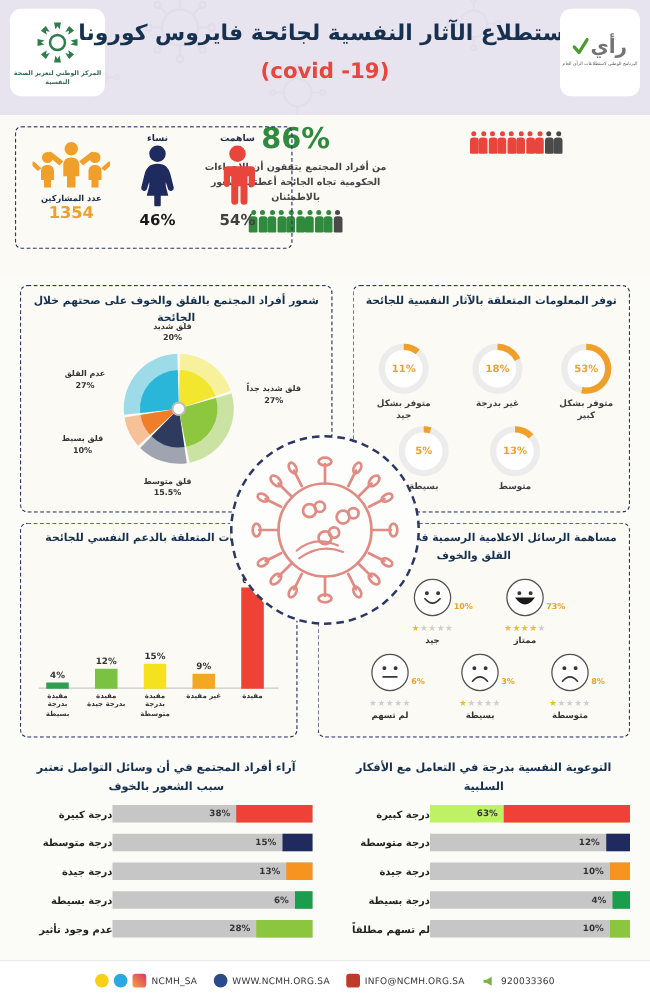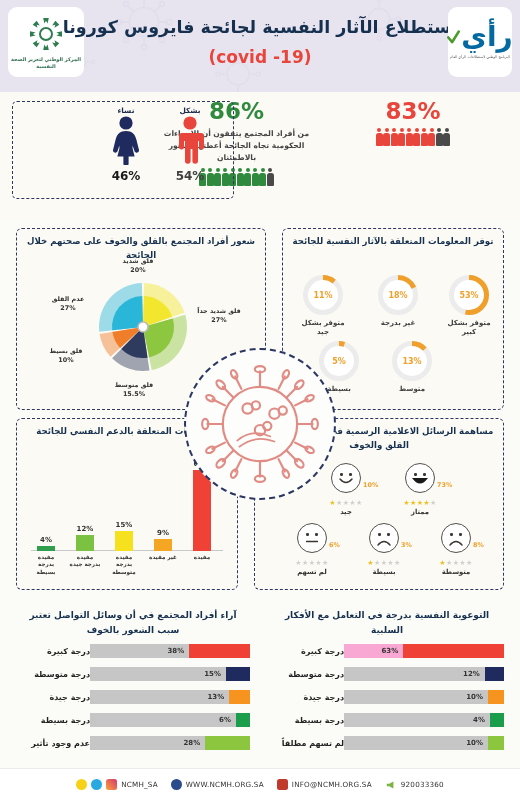--- a/index.html
+++ b/index.html
@@ -23,21 +23,21 @@
     position:absolute; background:#fff; border-radius:9px;
     display:flex; flex-direction:column; align-items:center; justify-content:center;
   }
   .logo-left { top:7px; left:8px; width:76px; height:70px; }
   .logo-right { top:7px; right:8px; width:64px; height:70px; }
   .logo-left .mark { width:40px; height:40px; }
   .logo-left .cap {
     font-size:5px; color:#2e6b4f; text-align:center; line-height:1.35;
     margin-top:2px; font-weight:bold; letter-spacing:.3px;
   }
-  .logo-right .rtxt { font-size:28px; color:#0369a1; font-weight:bold; line-height:1; }
+  .logo-right .rtxt { font-size:16px; color:#737373; font-weight:bold; line-height:1; }
   .logo-right .rcap { font-size:3.6px; color:#5b5b5b; text-align:center; line-height:1.5; margin-top:4px; }
 
   .header-title {
     position:absolute; top:17px; left:0; width:520px; text-align:center;
     font-size:17.5px; font-weight:bold; color:#16304f; letter-spacing:-.2px;
   }
   .header-sub {
     position:absolute; top:47px; left:0; width:520px; text-align:center;
     font-size:17px; font-weight:bold; color:#e8453c; direction:ltr;
   }
@@ -252,21 +252,20 @@
           <path d="M2 11 L8 18 L18 2" stroke="#4c9a2a" stroke-width="4" fill="none" stroke-linecap="round" stroke-linejoin="round"></path>
         </svg>
       </div>
       <div class="rcap">البرنامج الوطني لاستطلاعات الرأي العام</div>
     </div>
   </div>
 
   <div class="topstats">
 
     <div class="stat stat-83">
-      <div class="big" style="color:#e8453c">83%</div>
       <div class="people" id="people1">
           <span class="pfig">
             <i style="background:#e8453c"></i>
             <b style="background:#e8453c"></b>
           </span>
           <span class="pfig">
             <i style="background:#e8453c"></i>
             <b style="background:#e8453c"></b>
           </span>
           <span class="pfig">
@@ -347,37 +346,55 @@
           <span class="pfig">
             <i style="background:#4a4a4a"></i>
             <b style="background:#4a4a4a"></b>
           </span>
         </div>
     </div>
 
     <div class="gender-box">
 
       <div class="gitem" style="top:4px; right:14px; width:58px;">
-        <div class="lbl">بشكل</div>
+        <div class="lbl">ساهمت</div>
         <svg width="34" height="50" viewBox="0 0 34 50">
           <circle cx="17" cy="8" r="6.6" fill="#e8453c"></circle>
           <path d="M6 18 h22 a3 3 0 0 1 3 3 v11 a2.5 2.5 0 0 1 -5 0 v-6 h-1 v20 a2.8 2.8 0 0 1 -5.6 0 v-12 h-1.8 v12 a2.8 2.8 0 0 1 -5.6 0 v-20 h-1 v6 a2.5 2.5 0 0 1 -5 0 v-11 a3 3 0 0 1 3 -3 z" fill="#e8453c"></path>
         </svg>
         <div class="pct" style="color:#404040">54%</div>
       </div>
 
       <div class="gitem" style="top:4px; right:78px; width:58px;">
         <div class="lbl">نساء</div>
         <svg width="34" height="50" viewBox="0 0 34 50">
           <circle cx="17" cy="8" r="6.6" fill="#1f2a5e"></circle>
           <path d="M17 16 c-6 0 -9 3 -10.5 9 l-2.5 10 a2.4 2.4 0 0 0 4.4 1.6 l2 -6 v3 l-2 8 h6 v7 a2.6 2.6 0 0 0 5.2 0 v-7 h6 l-2 -8 v-3 l2 6 a2.4 2.4 0 0 0 4.4 -1.6 l-2.5 -10 c-1.5 -6 -4.5 -9 -10.5 -9 z" fill="#1f2a5e"></path>
         </svg>
         <div class="pct" style="color:#1a1a1a">46%</div>
       </div>
 
+      <div class="gitem" style="top:8px; right:140px; width:72px;">
+        <svg width="62" height="42" viewBox="0 0 62 42">
+          <g fill="#f0a02a">
+            <circle cx="31" cy="9" r="5.4"></circle>
+            <path d="M31 16 c-4.2 0 -6.4 2.4 -6.4 6 v9 h3 v9 h6.8 v-9 h3 v-9 c0 -3.6 -2.2 -6 -6.4 -6 z"></path>
+            <path d="M24.6 19 l-9 -7 a2.1 2.1 0 0 0 -2.6 3.3 l8.6 7 z"></path>
+            <path d="M37.4 19 l9 -7 a2.1 2.1 0 0 1 2.6 3.3 l-8.6 7 z"></path>
+            <circle cx="12" cy="16" r="4.4"></circle>
+            <path d="M12 22 c-3.4 0 -5.2 2 -5.2 5 v7 h2.4 v6 h5.6 v-6 h2.4 v-7 c0 -3 -1.8 -5 -5.2 -5 z"></path>
+            <path d="M7 24.5 l-5.4 -5 a1.8 1.8 0 0 0 -2.3 2.7 l5 4.6 z"></path>
+            <circle cx="50" cy="16" r="4.4"></circle>
+            <path d="M50 22 c-3.4 0 -5.2 2 -5.2 5 v7 h2.4 v6 h5.6 v-6 h2.4 v-7 c0 -3 -1.8 -5 -5.2 -5 z"></path>
+            <path d="M55 24.5 l5.4 -5 a1.8 1.8 0 0 1 2.3 2.7 l-5 4.6 z"></path>
+          </g>
+        </svg>
+        <div class="lbl" style="font-size:6.6px;margin-top:-1px">عدد المشاركين</div>
+        <div class="pct" style="color:#f0a02a;font-size:13px;">1354</div>
+      </div>
     </div>
   </div>
 
   <div class="panel p-info">
     <div class="panel-title">توفر المعلومات المتعلقة بالآثار النفسية للجائحة</div>
     <div id="gauges">
         <div class="gauge" style="left: 14px; top: 44px; width: 52px;">
           <div class="ring">
             <svg width="44" height="44" viewBox="0 0 44 44">
               <circle cx="22" cy="22" r="17.5" fill="#fff" stroke="#ececec" stroke-width="5"></circle>
@@ -580,21 +597,21 @@
         <path d="M40 82 q16 -12 34 -5" stroke-width="1.6"></path>
       </g>
     </svg>
   </div>
 
   <div class="bottom">
     <div class="bchart left">
       <div class="btitle">التوعوية النفسية بدرجة في التعامل مع الأفكار السلبية</div>
       <div id="bleft">
           <div class="brow">
-            <div class="btrack" style="background:#f9a8d4">
+            <div class="btrack" style="background:#bef264">
               <div class="bfill" style="width:100.8px;background:#ef4136"></div>
               <div class="bval" style="right:105.8px">63%</div>
             </div>
             <div class="blabel">درجة كبيرة</div>
           </div>
           <div class="brow">
             <div class="btrack" style="background:#c6c6c6">
               <div class="bfill" style="width:19.2px;background:#1f2a5e"></div>
               <div class="bval" style="right:24.2px">12%</div>
             </div>

